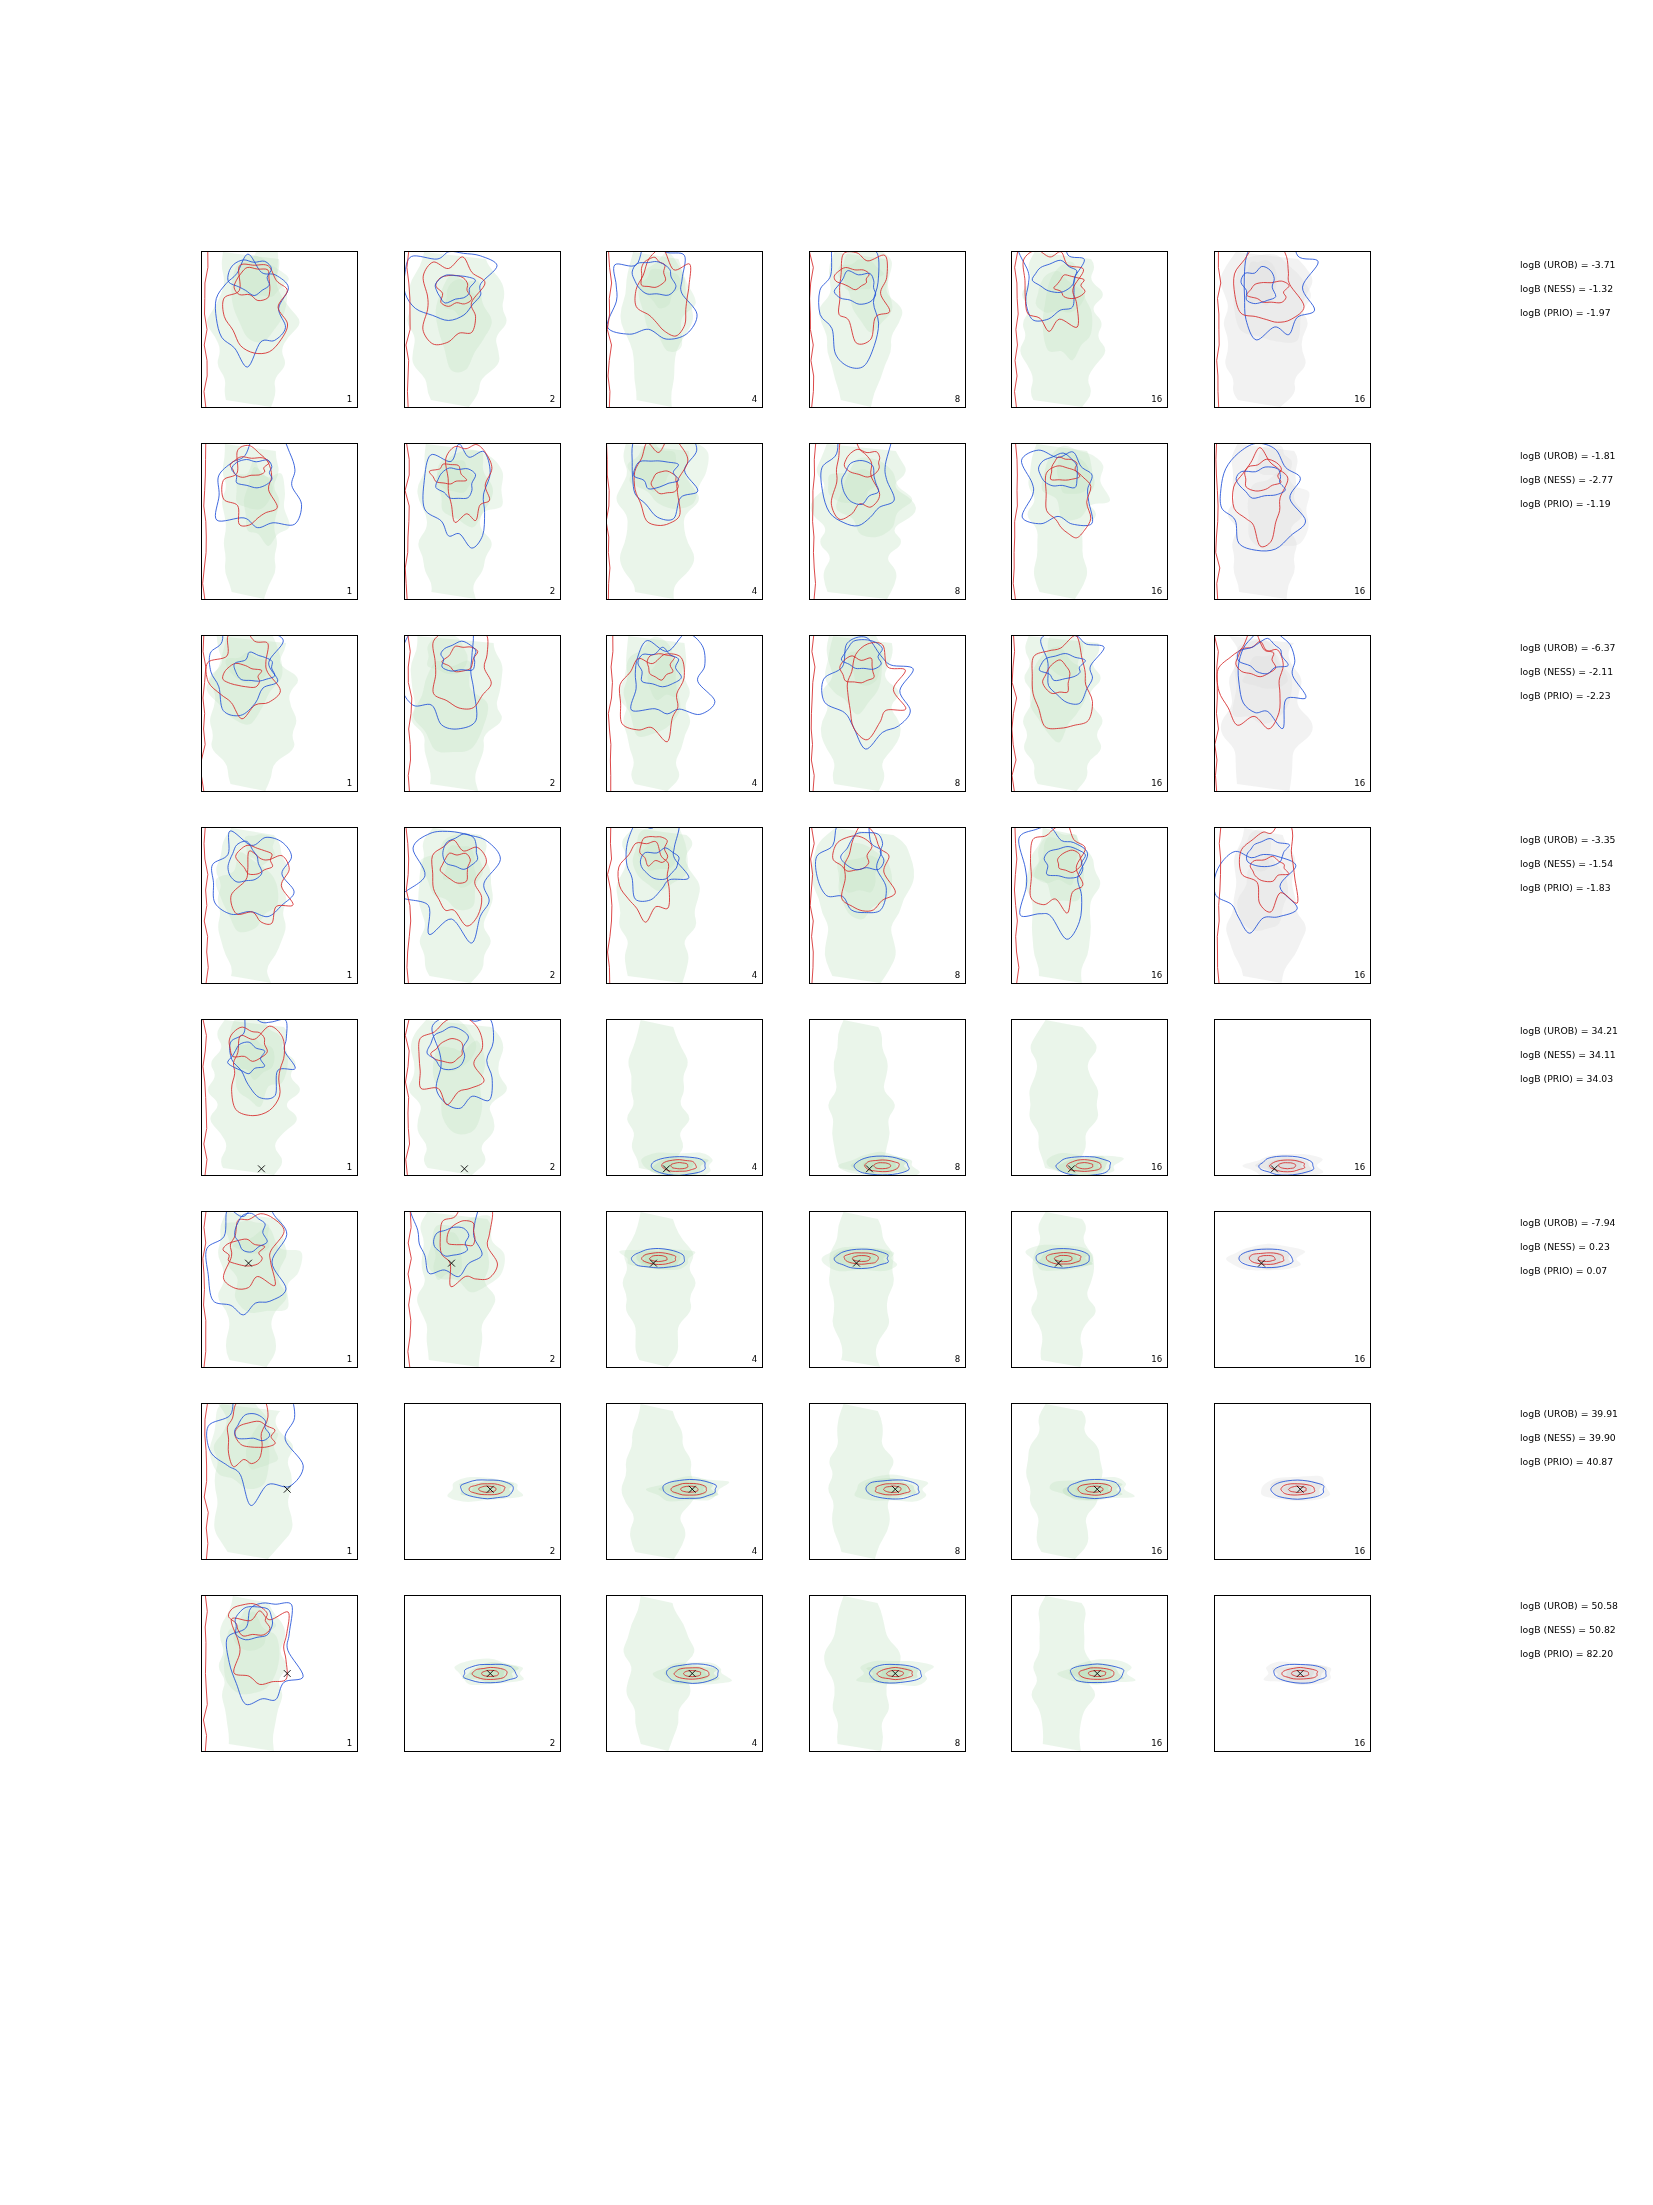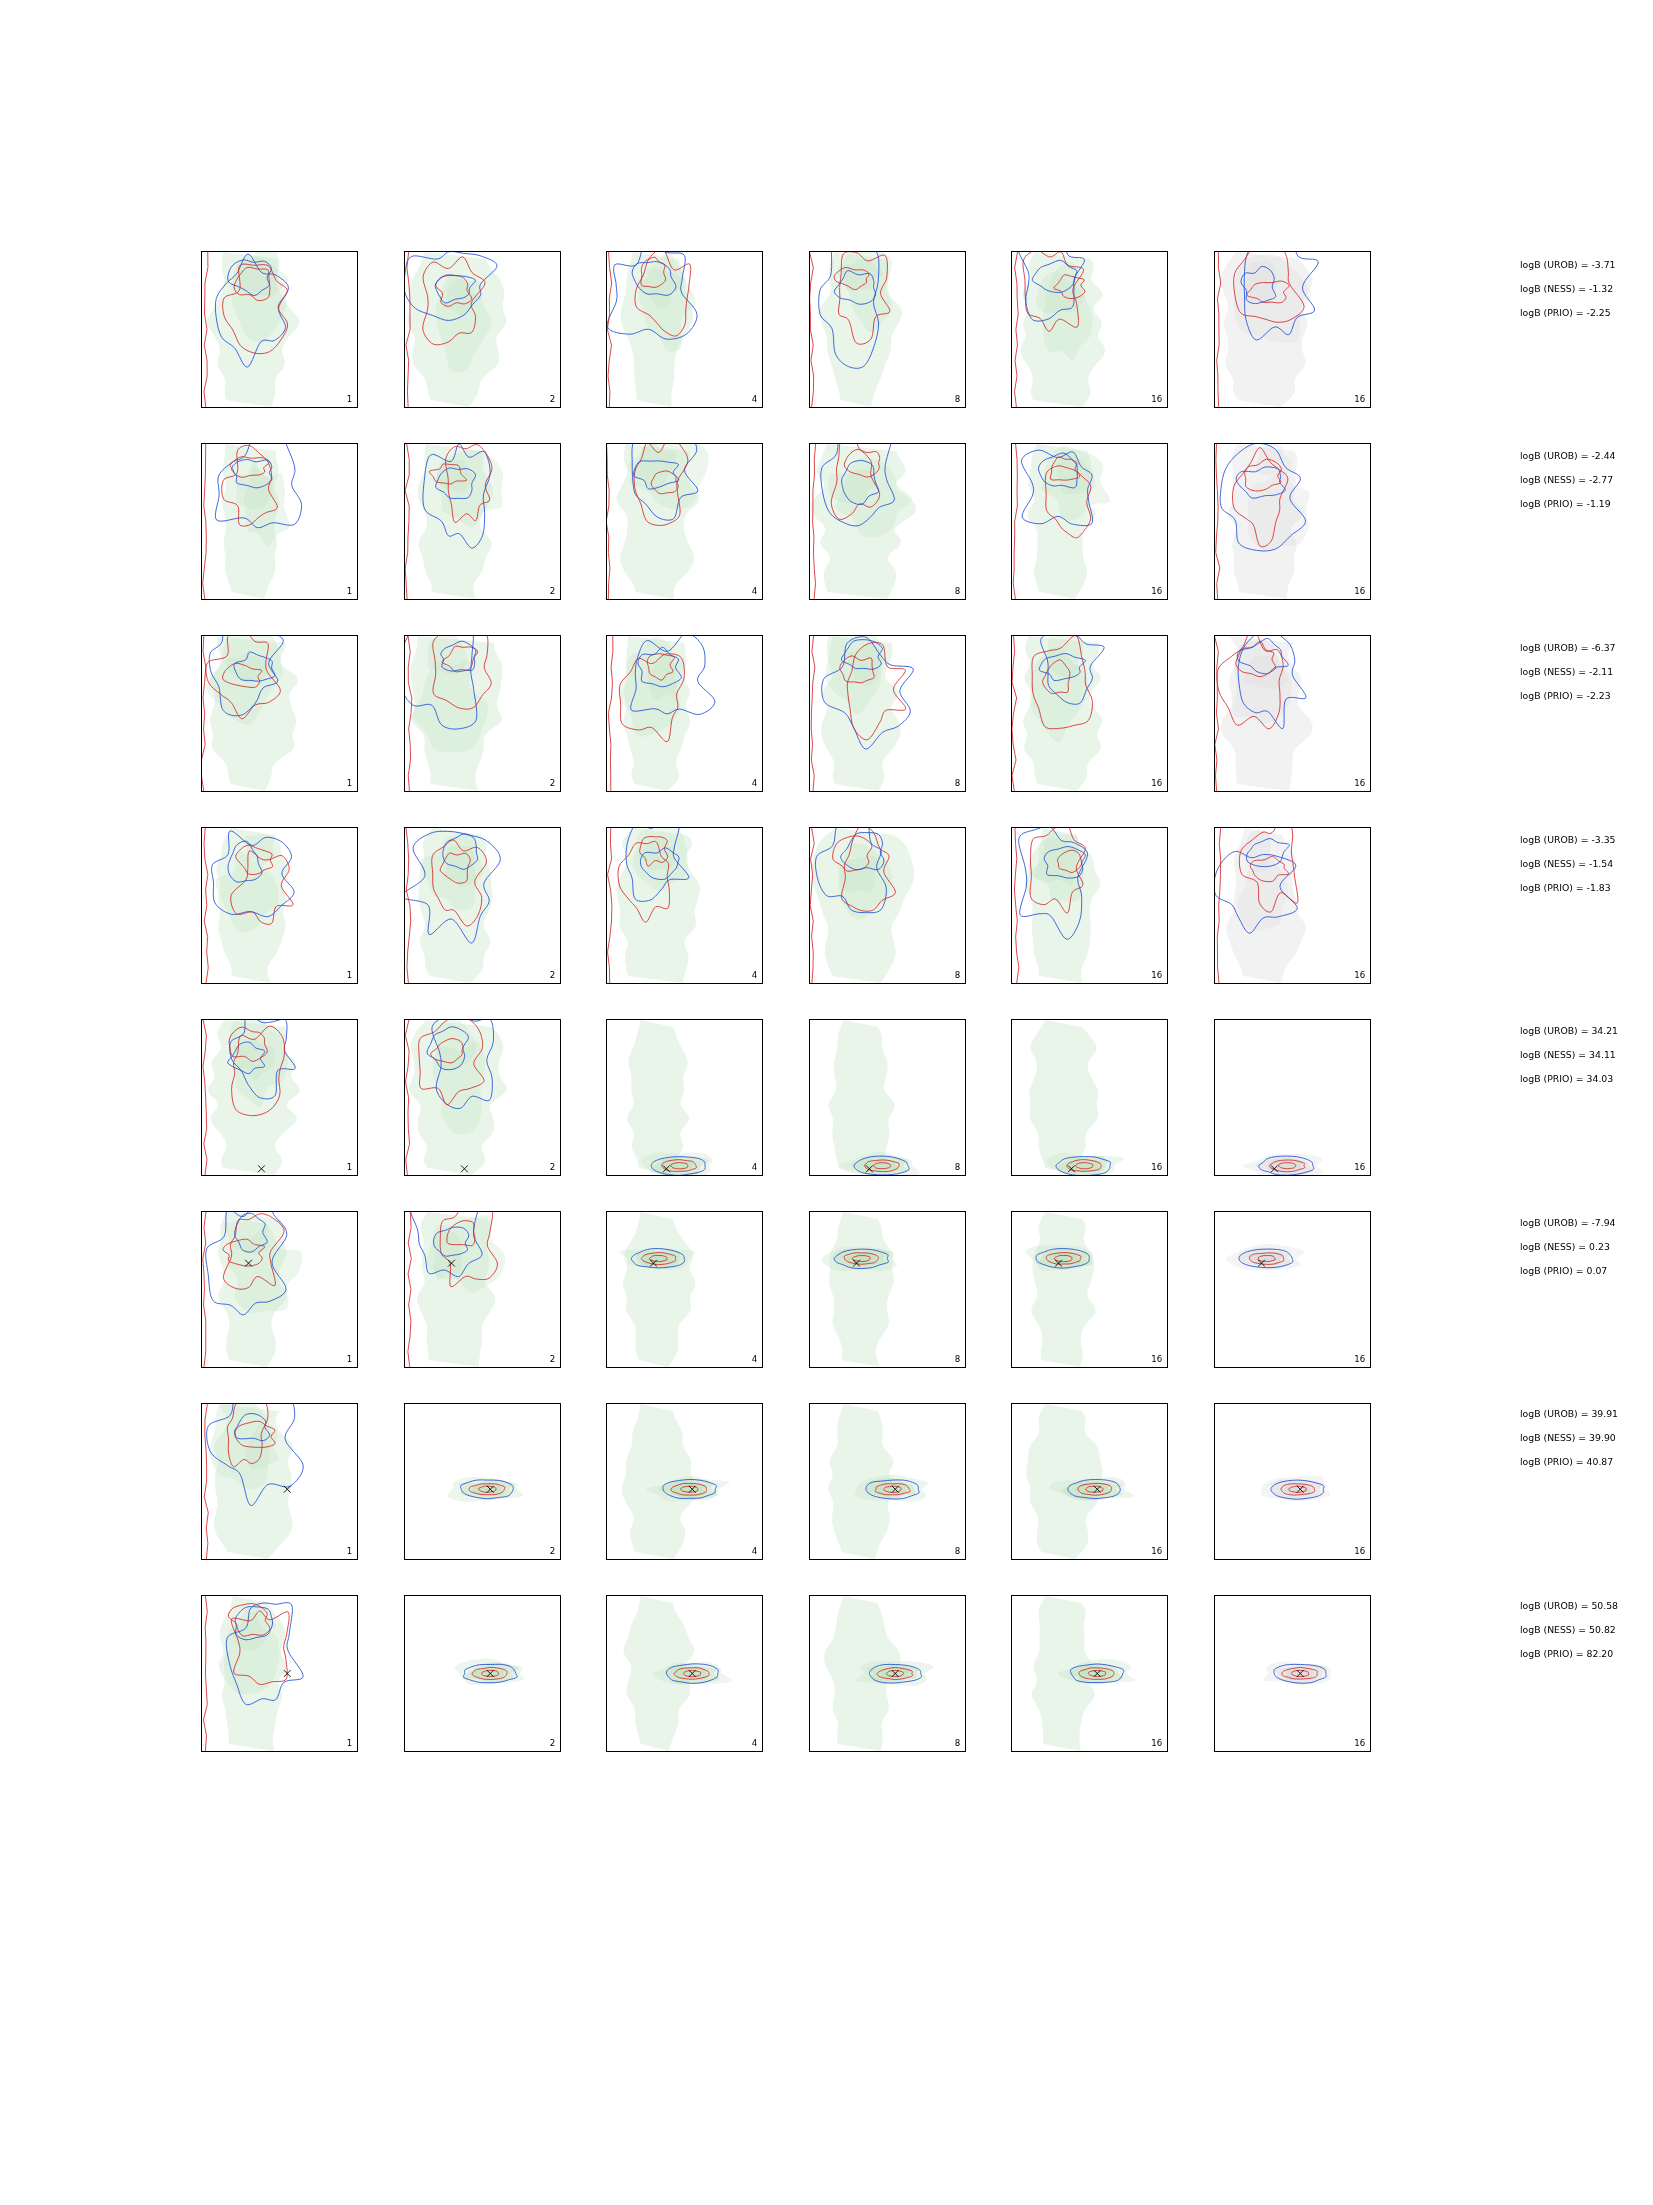--- a/index.html
+++ b/index.html
@@ -1475,24 +1475,24 @@
             <div class="xtickmark" style="left: 0px;"></div>
             <div class="xtickmark" style="left: 52px;"></div>
             <div class="xtickmark" style="left: 105px;"></div>
           </div>
         </div>
       </div>
     </div>
     <div class="annot-block" style="top: 260px;">
       <div class="annot-line">logB (UROB) = -3.71</div>
       <div class="annot-line">logB (NESS) = -1.32</div>
-      <div class="annot-line">logB (PRIO) = -2.25</div>
+      <div class="annot-line">logB (PRIO) = -1.97</div>
     </div>
     <div class="annot-block" style="top: 451px;">
-      <div class="annot-line">logB (UROB) = -2.44</div>
+      <div class="annot-line">logB (UROB) = -1.81</div>
       <div class="annot-line">logB (NESS) = -2.77</div>
       <div class="annot-line">logB (PRIO) = -1.19</div>
     </div>
     <div class="annot-block" style="top: 643px;">
       <div class="annot-line">logB (UROB) = -6.37</div>
       <div class="annot-line">logB (NESS) = -2.11</div>
       <div class="annot-line">logB (PRIO) = -2.23</div>
     </div>
     <div class="annot-block" style="top: 835px;">
       <div class="annot-line">logB (UROB) = -3.35</div>

